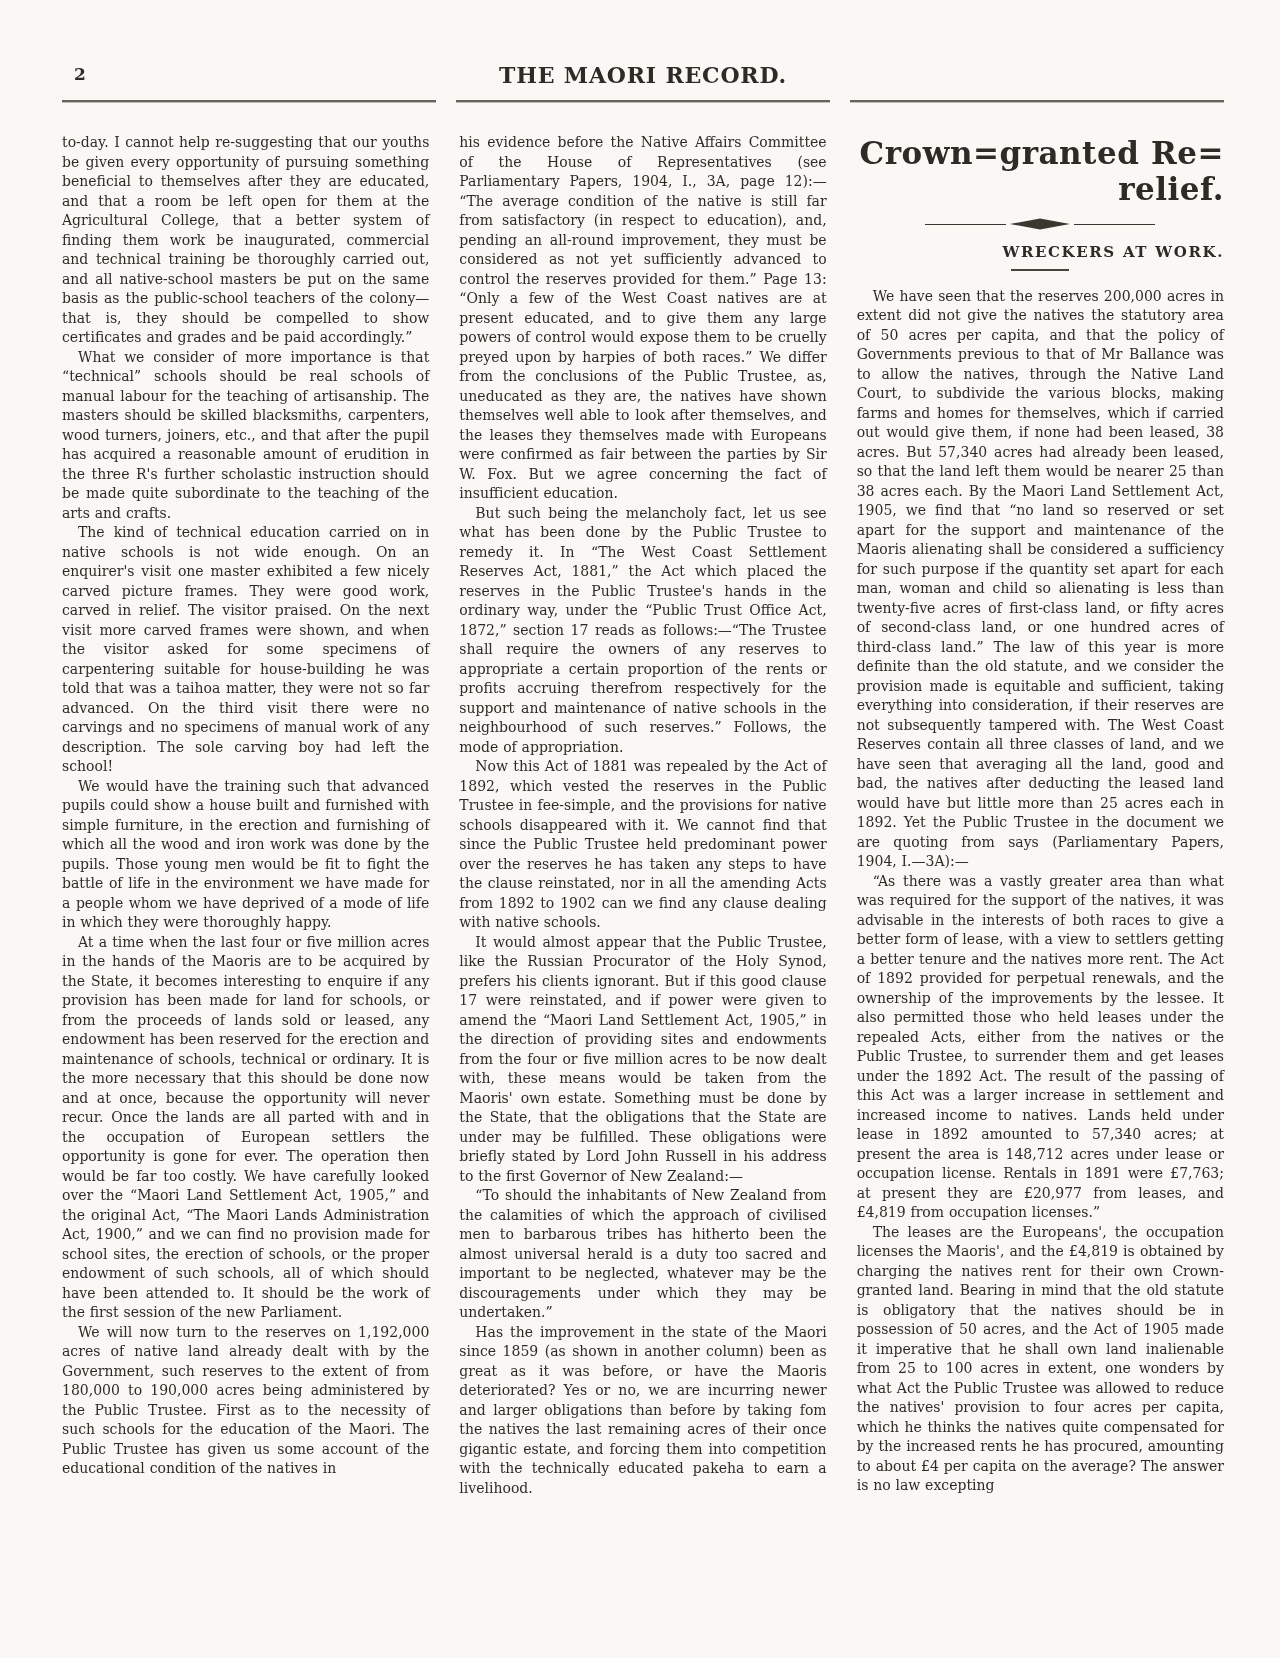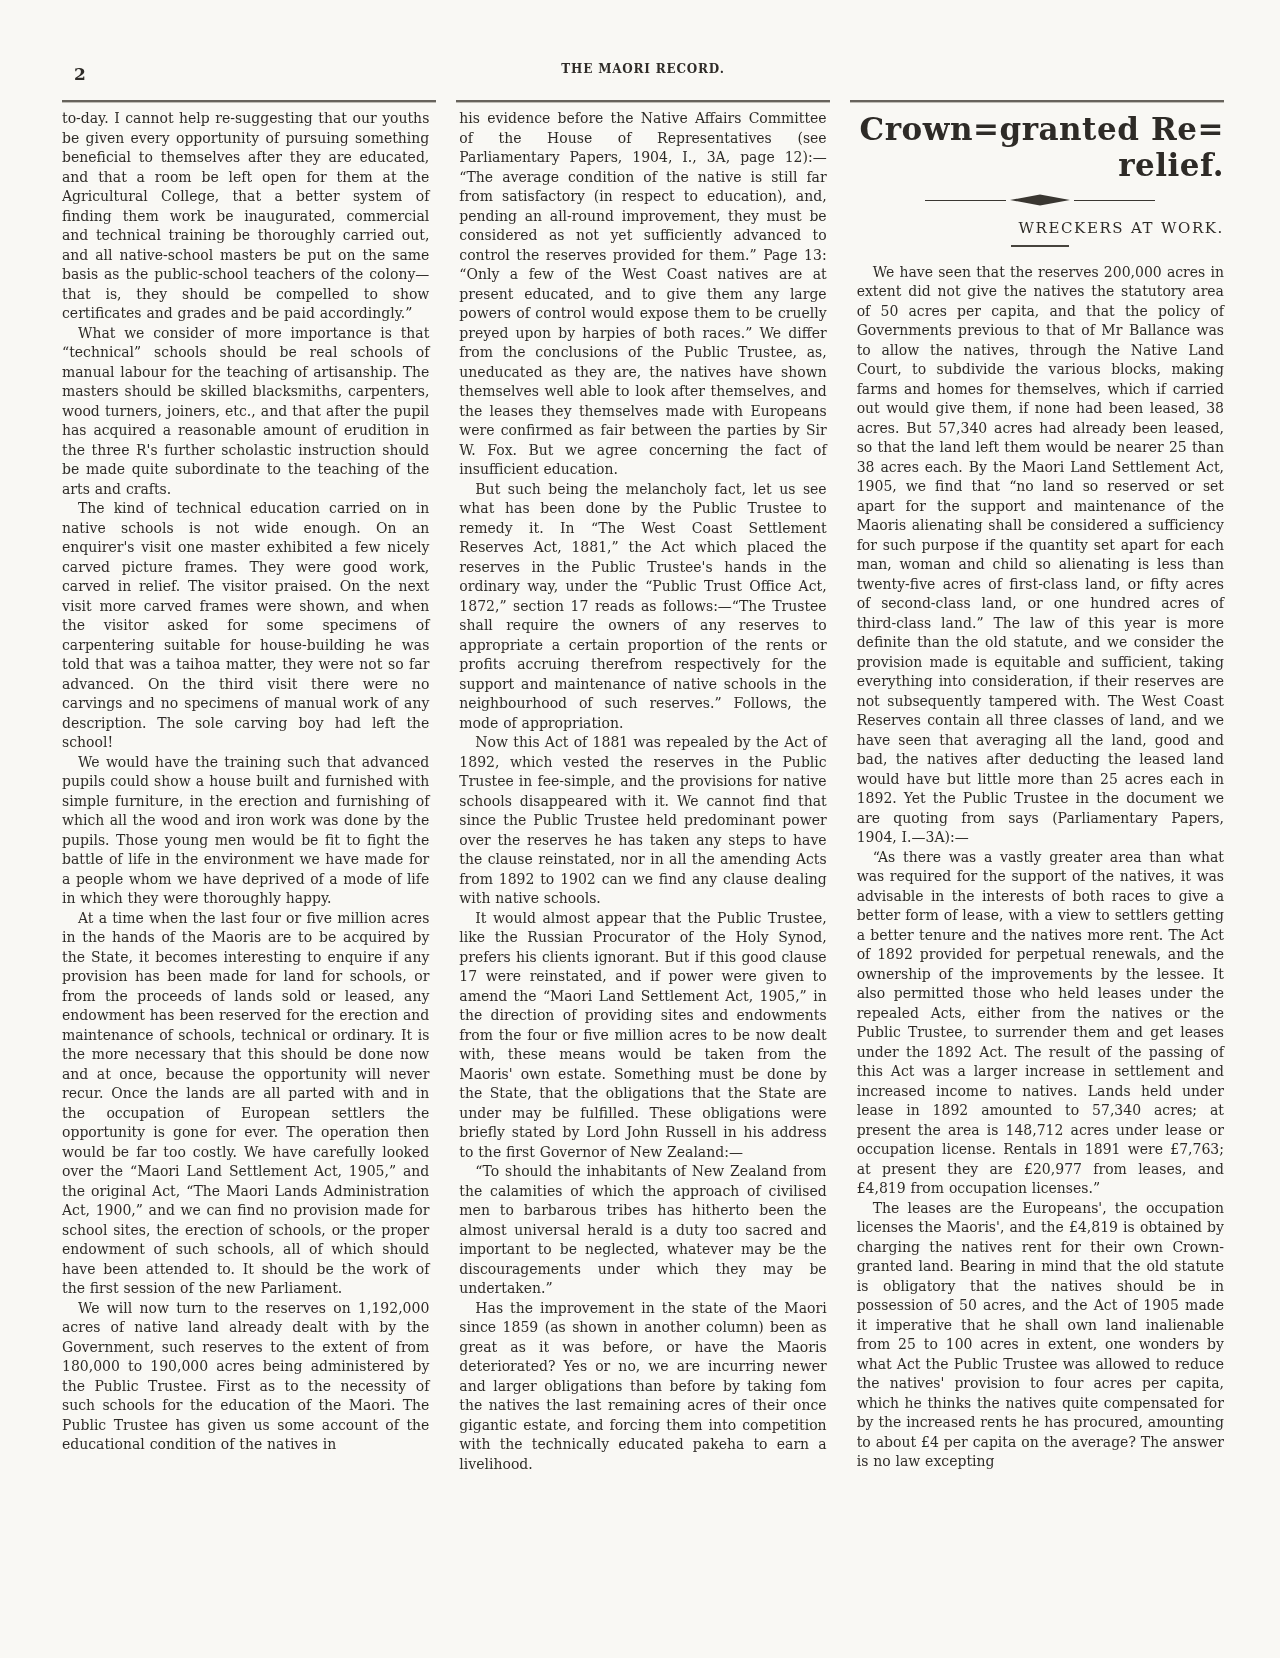--- a/index.html
+++ b/index.html
@@ -26,41 +26,41 @@
   }
   .page-number {
     position: absolute;
     left: 12px;
     top: 2px;
     font-size: 17px;
     font-weight: 700;
   }
   .masthead {
     text-align: center;
-    font-size: 12px;
+    font-size: 22px;
     font-weight: 700;
     letter-spacing: 0.8px;
   }
   .header-rule {
     display: flex;
     justify-content: space-between;
     margin-top: 6px;
   }
   .header-rule .seg {
     width: 32.2%;
     height: 3px;
     border-top: 2px solid rgba(78, 74, 66, 0.85);
     border-bottom: 1px solid rgba(120, 115, 104, 0.45);
     box-sizing: border-box;
   }
   
   .columns {
     display: flex;
     gap: 30px;
-    margin-top: 6px;
+    margin-top: 30px;
   }
   .col {
     flex: 1 1 0;
     min-width: 0;
     font-size: 14px;
     line-height: 19.5px;
     text-align: justify;
     word-spacing: 0.4px;
   }
   .col p {
@@ -91,21 +91,21 @@
     width: 230px;
   }
   .divider .line {
     flex: 1;
     height: 1px;
     background: #3a3731;
   }
   .divider svg { display: block; margin: 0 2px; }
   .subheading {
     font-size: 15px;
-    font-weight: 400;
+    font-weight: 700;
     letter-spacing: 1.6px;
     margin: 10px 0 6px 0;
   }
   .subrule {
     width: 58px;
     height: 2px;
     background: #47443d;
     margin: 4px auto 16px auto;
   }
 </style>

